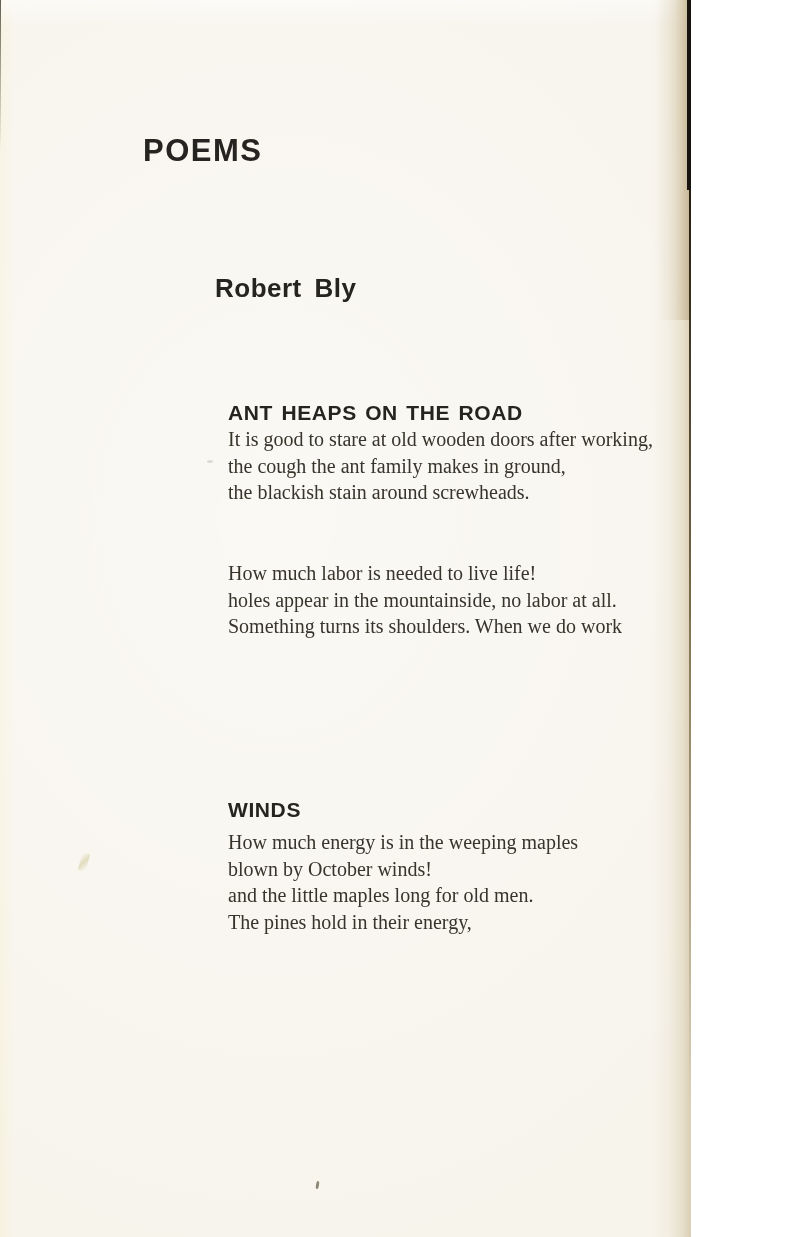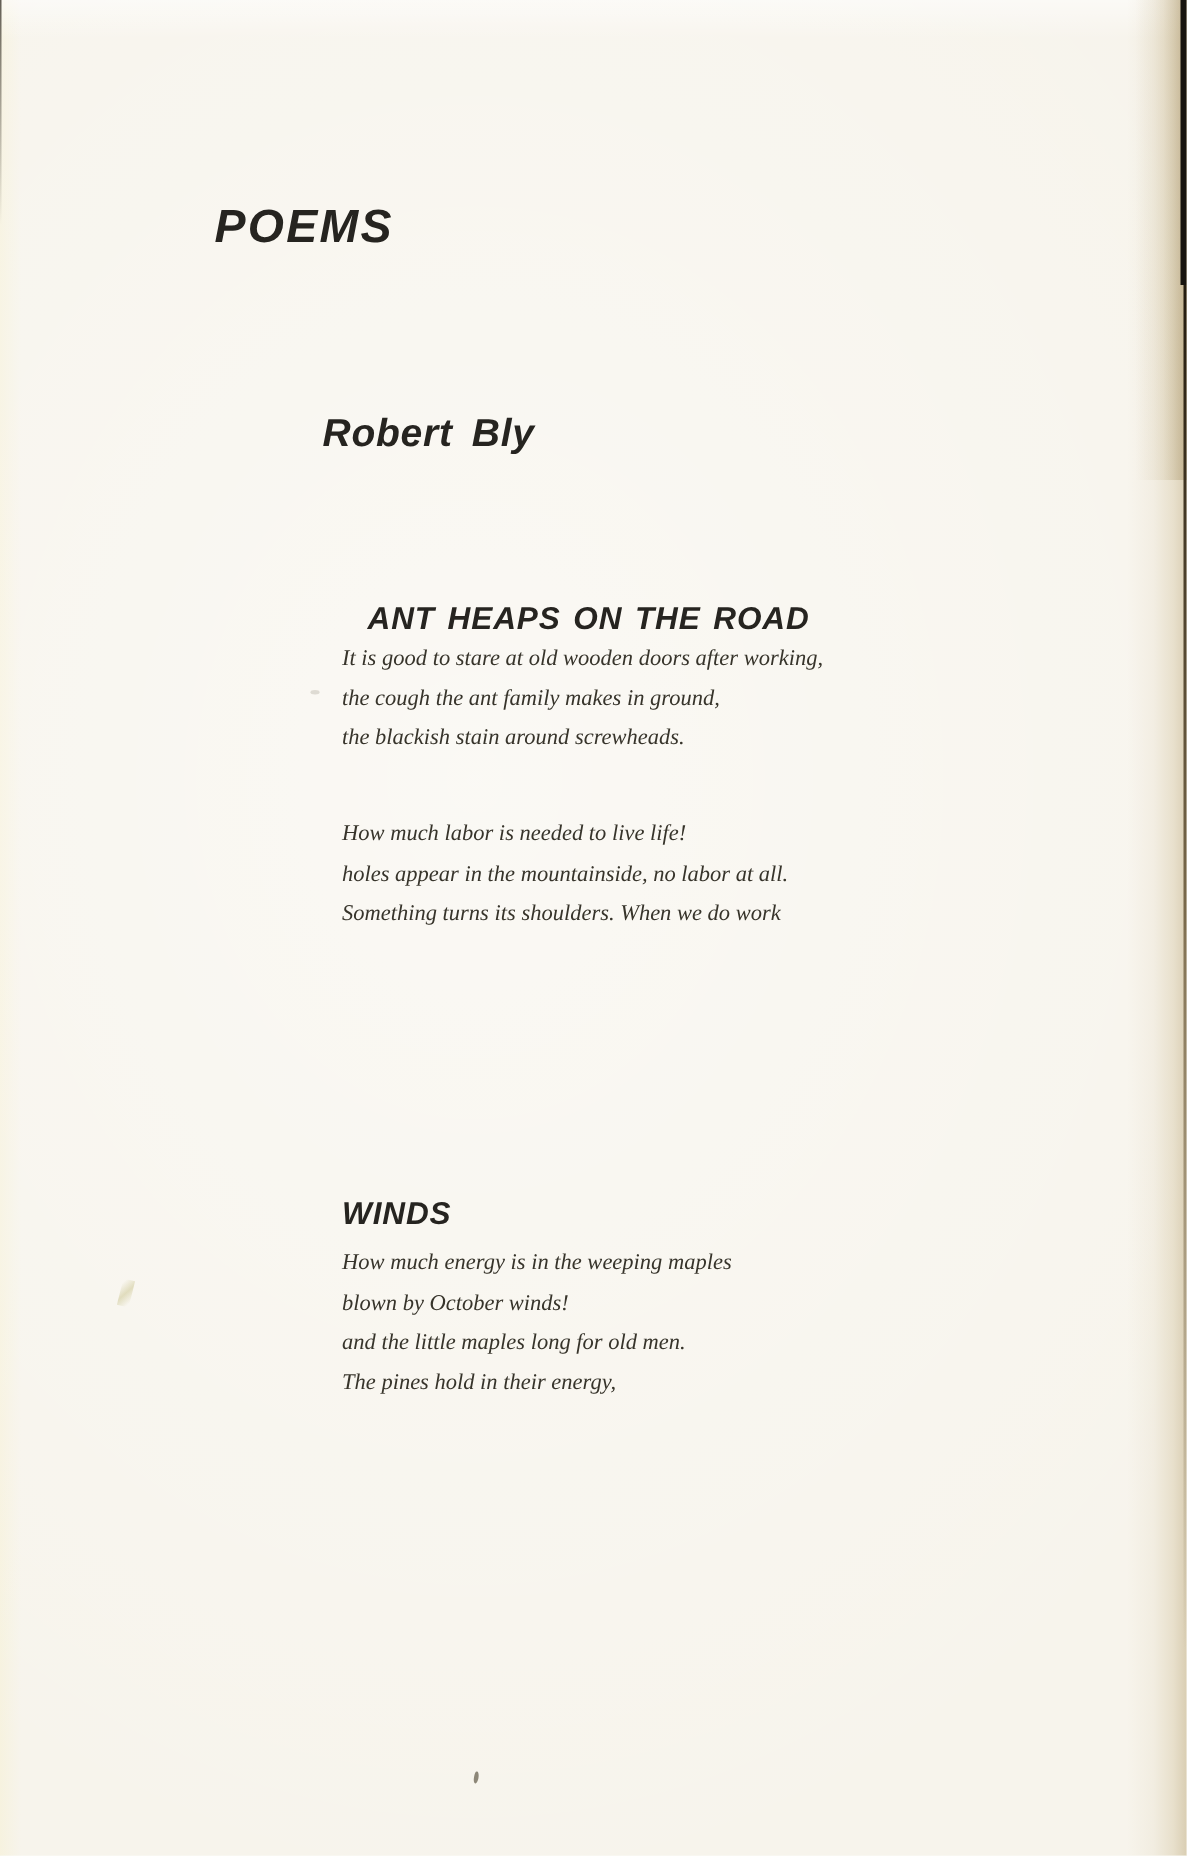--- a/index.html
+++ b/index.html
@@ -7,28 +7,27 @@
     padding: 0;
   }
   body {
     width: 791px;
     height: 1237px;
     overflow: hidden;
     font-family: "Liberation Serif", serif;
   }
   .scan-page {
     position: relative;
-    width: 791px;
+    width: 691px;
     height: 1237px;
     background:
       radial-gradient(ellipse 900px 1100px at 40% 42%, rgba(255,255,255,0.45), rgba(255,255,255,0) 70%),
       linear-gradient(to bottom, rgba(255,255,255,0.55) 0px, rgba(255,255,255,0) 26px),
       linear-gradient(to right, rgba(246,240,210,0.5) 0px, rgba(246,240,210,0) 14px),
       var(--paper, #f7f4ec);
-    font-style: italic;
   }
   
   .edge-shade-right {
     position: absolute;
     top: 0; right: 0;
     width: 40px; height: 100%;
     background: linear-gradient(to right,
       rgba(196,176,128,0) 0%,
       rgba(196,176,128,0.10) 45%,
       rgba(196,176,128,0.30) 78%,
@@ -94,34 +93,34 @@
   }
   .poem-heading {
     position: absolute;
     font-family: "Liberation Sans", sans-serif;
     font-weight: bold;
     font-size: 21px;
     letter-spacing: 0.6px;
     word-spacing: 2px;
     color: var(--ink-heading, #262420);
   }
-  .poem-heading.h-ant-heaps { left: 228px; top: 380px; margin-left: 17px; }
+  .poem-heading.h-ant-heaps { left: 228px; top: 380px; }
   .poem-heading.h-winds     { left: 228px; top: 777px; }
 
   .stanza {
     position: absolute;
     left: 228px;
     font-family: "Liberation Serif", serif;
-    font-size: 15px;
+    font-size: 20px;
     line-height: 26.5px;
     color: var(--ink-body, #37342b);
     white-space: nowrap;
   }
   .stanza.s-0-0 { top: 426px; }
-  .stanza.s-0-1 { top: 543px; }
+  .stanza.s-0-1 { top: 560px; }
   .stanza.s-1-0 { top: 829px; }
 
   
   .ink-speck {
     position: absolute;
     left: 316px; top: 1181px;
     width: 3px; height: 8px;
     background: #8d8778;
     border-radius: 45% 55% 50% 50%;
     transform: rotate(10deg);

